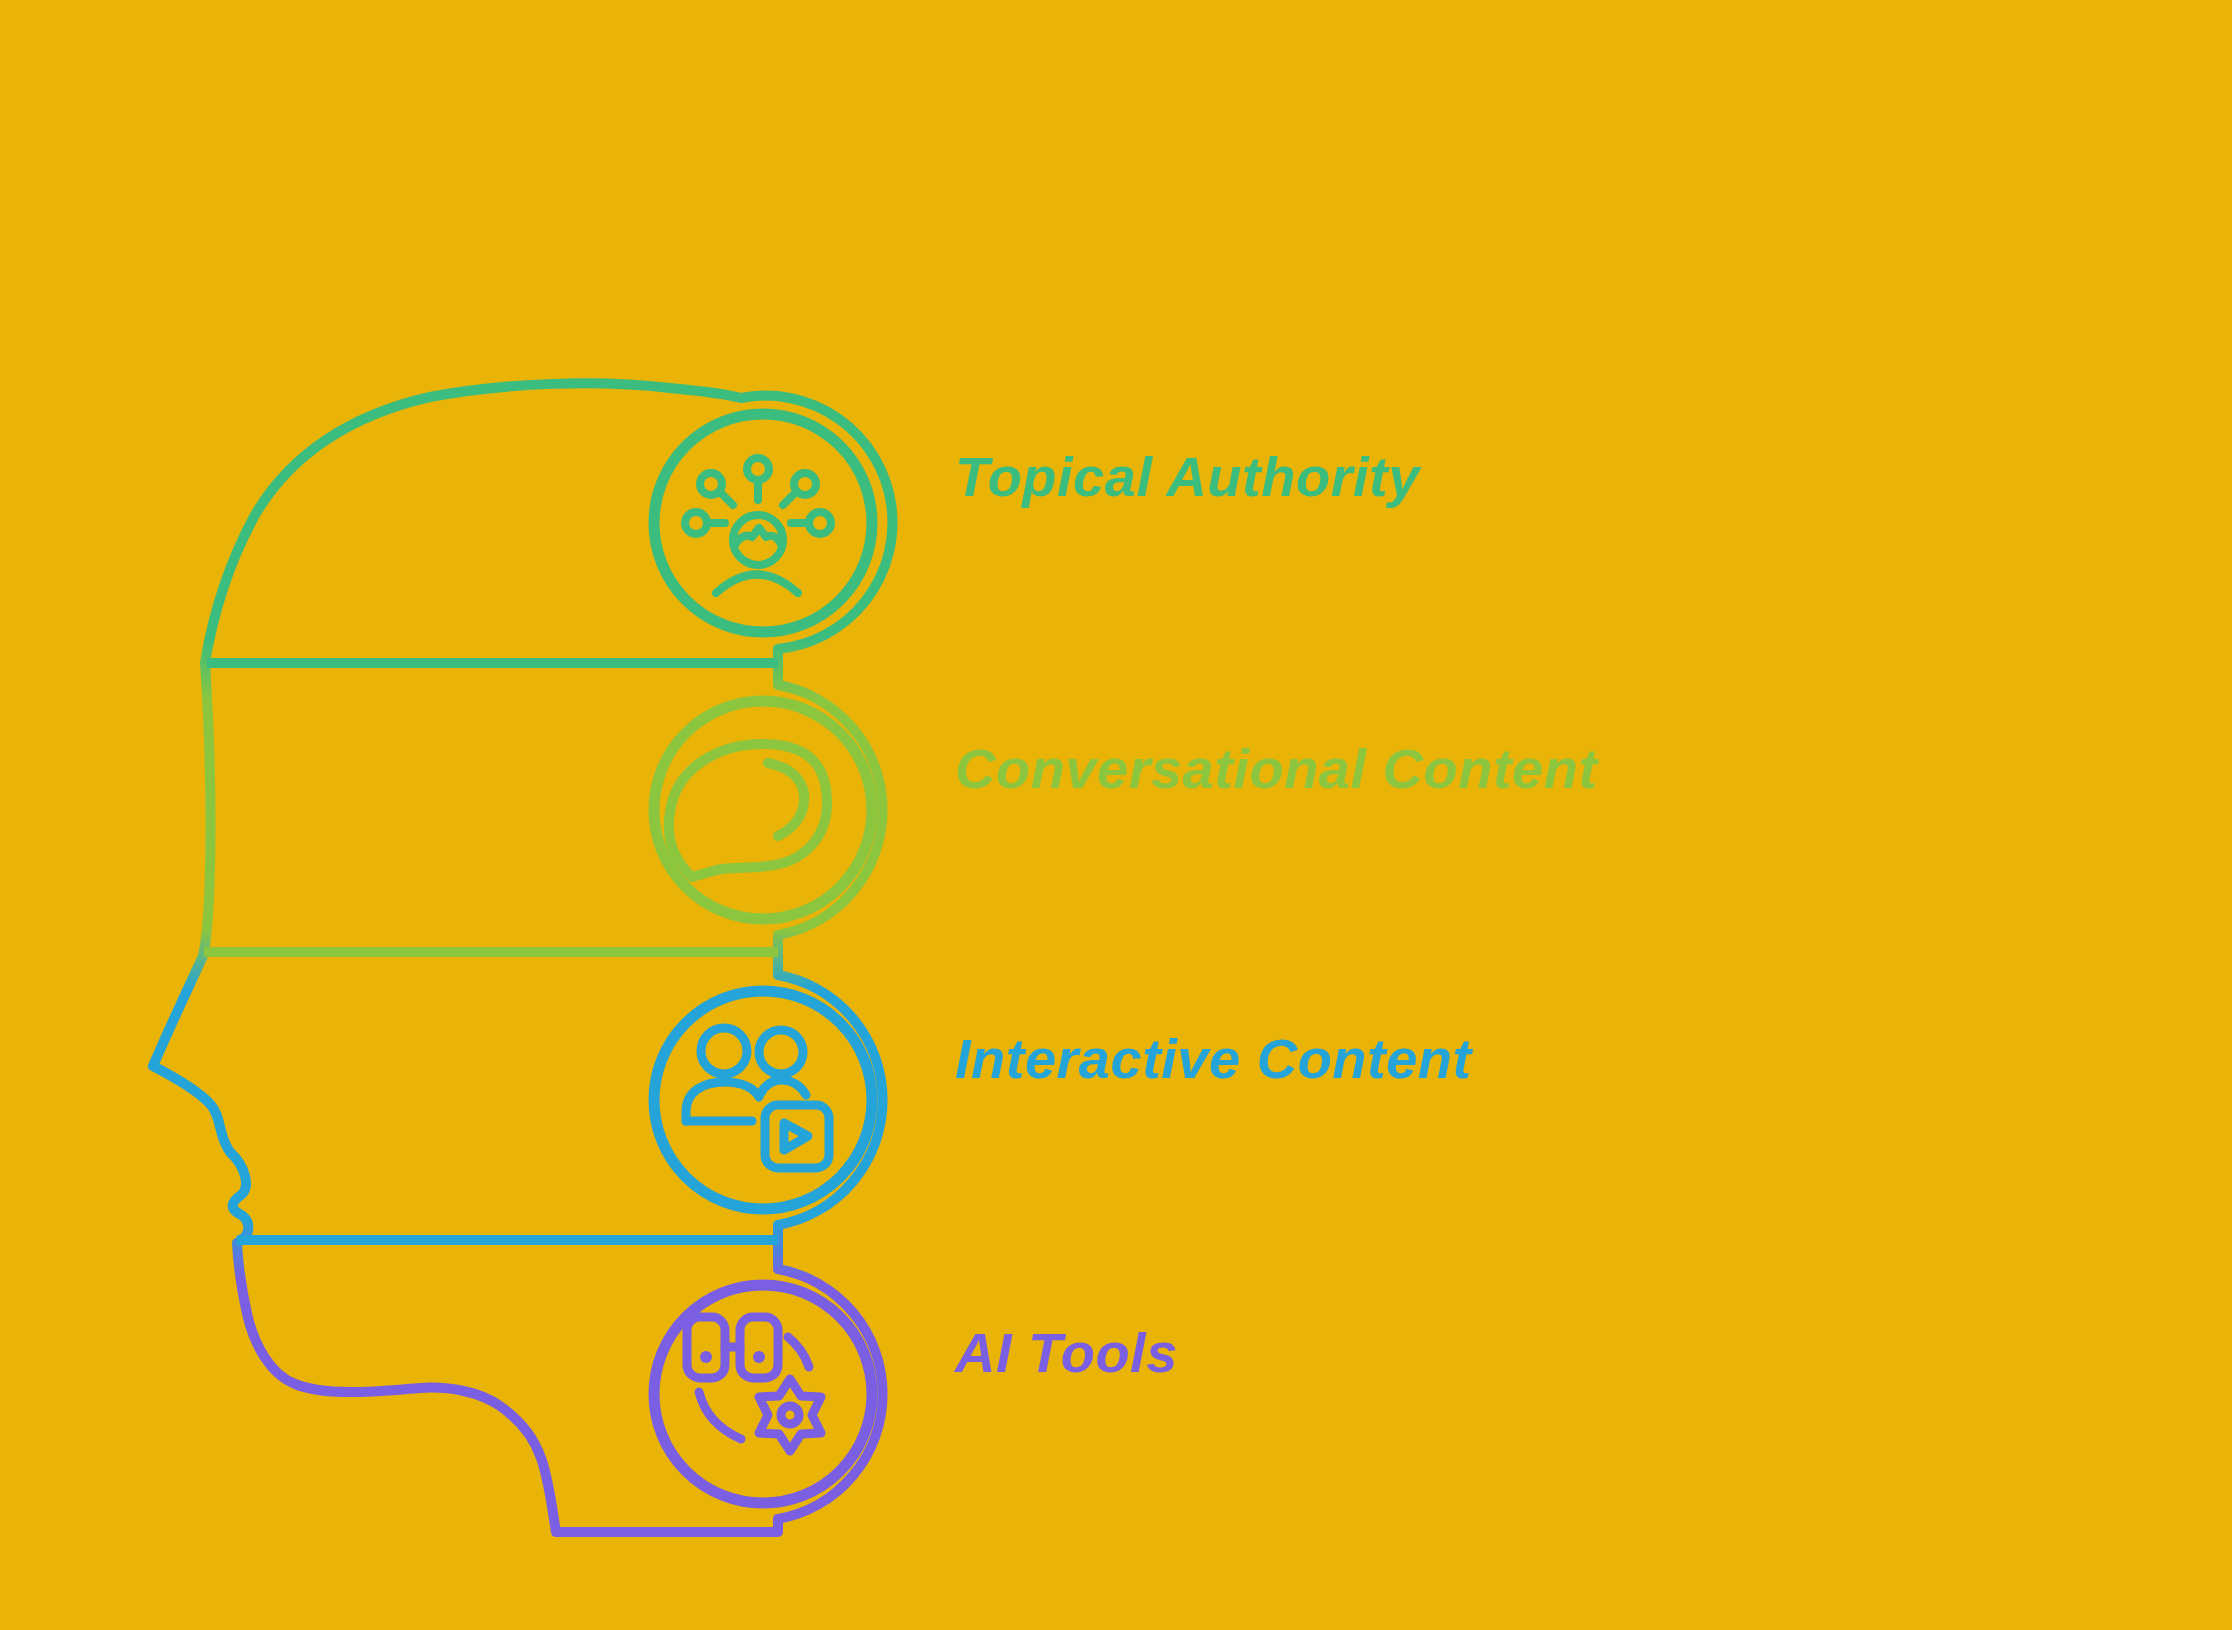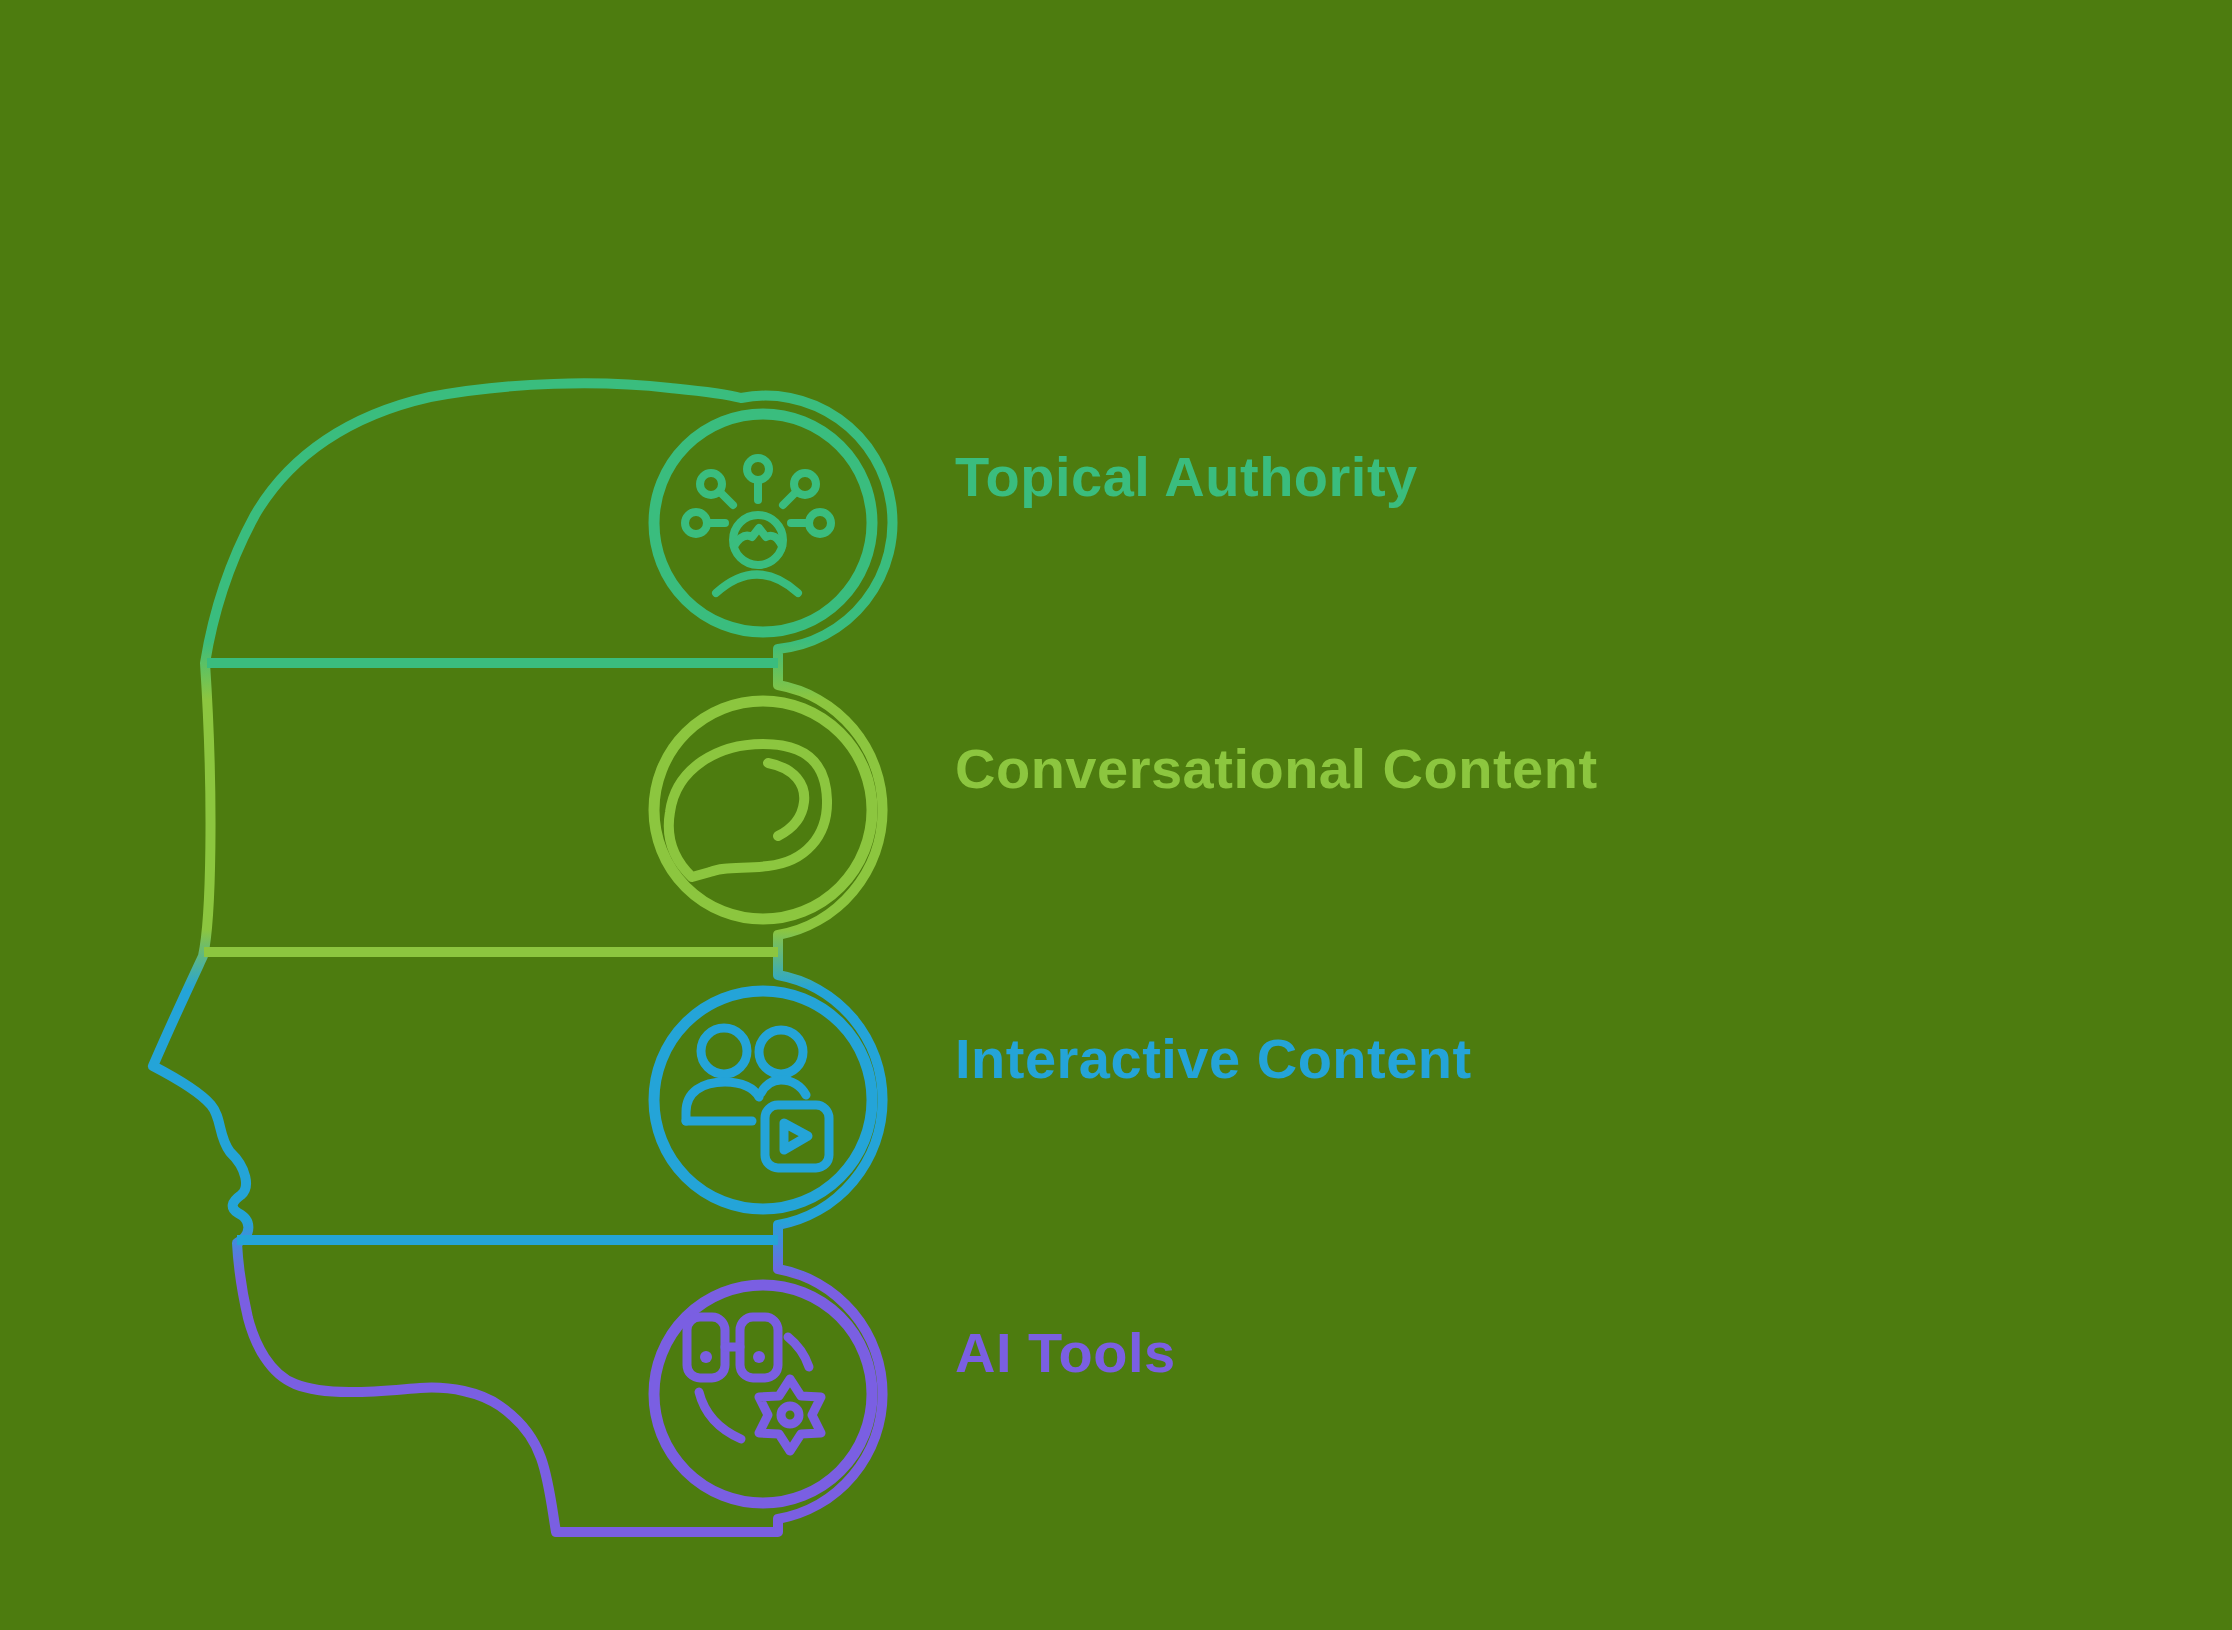--- a/index.html
+++ b/index.html
@@ -4,22 +4,23 @@
 <style>
   html, body {
     margin: 0;
     padding: 0;
     background: #000000;
   }
   .stage {
     position: relative;
     width: 2232px;
     height: 1630px;
-    background: #4d7c0f;
+    background: #eab308;
     overflow: hidden;
+    font-style: italic;
   }
   svg { display: block; }
   text.section-label {
     font-family: "Liberation Sans", "DejaVu Sans", sans-serif;
     font-weight: bold;
     font-size: 56px;
     letter-spacing: 0.5px;
   }
 </style>
 </head>

